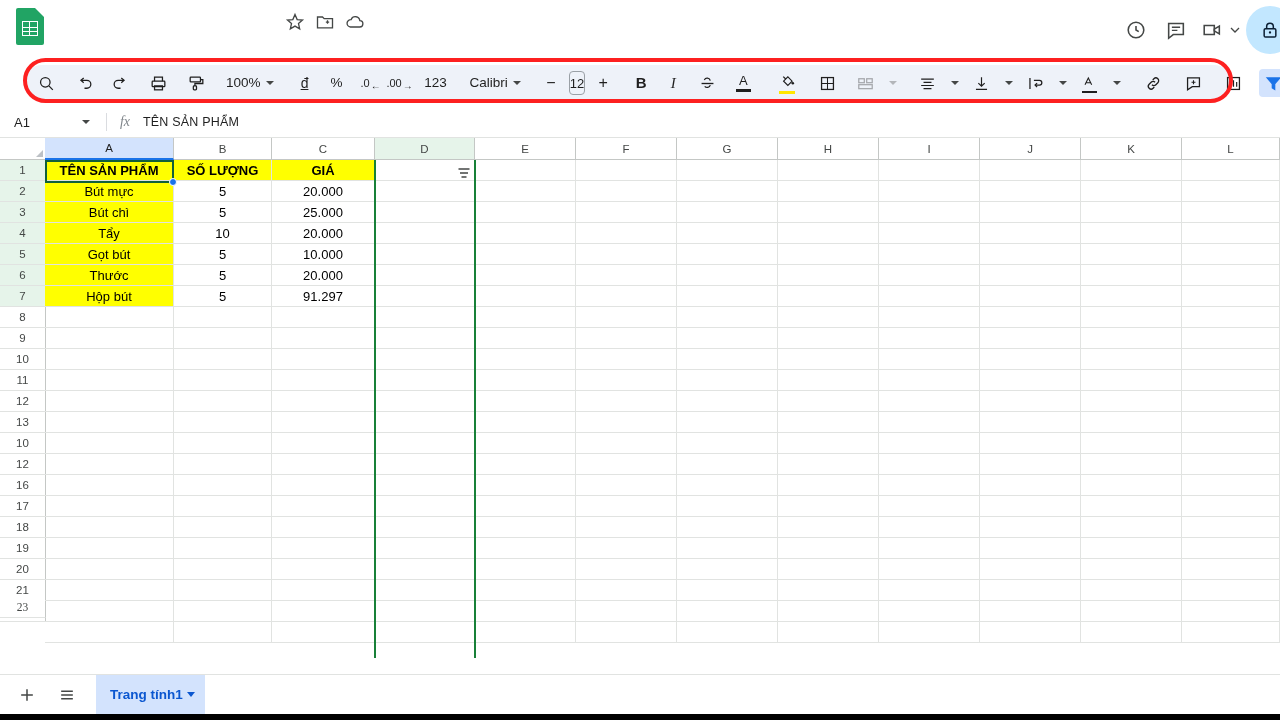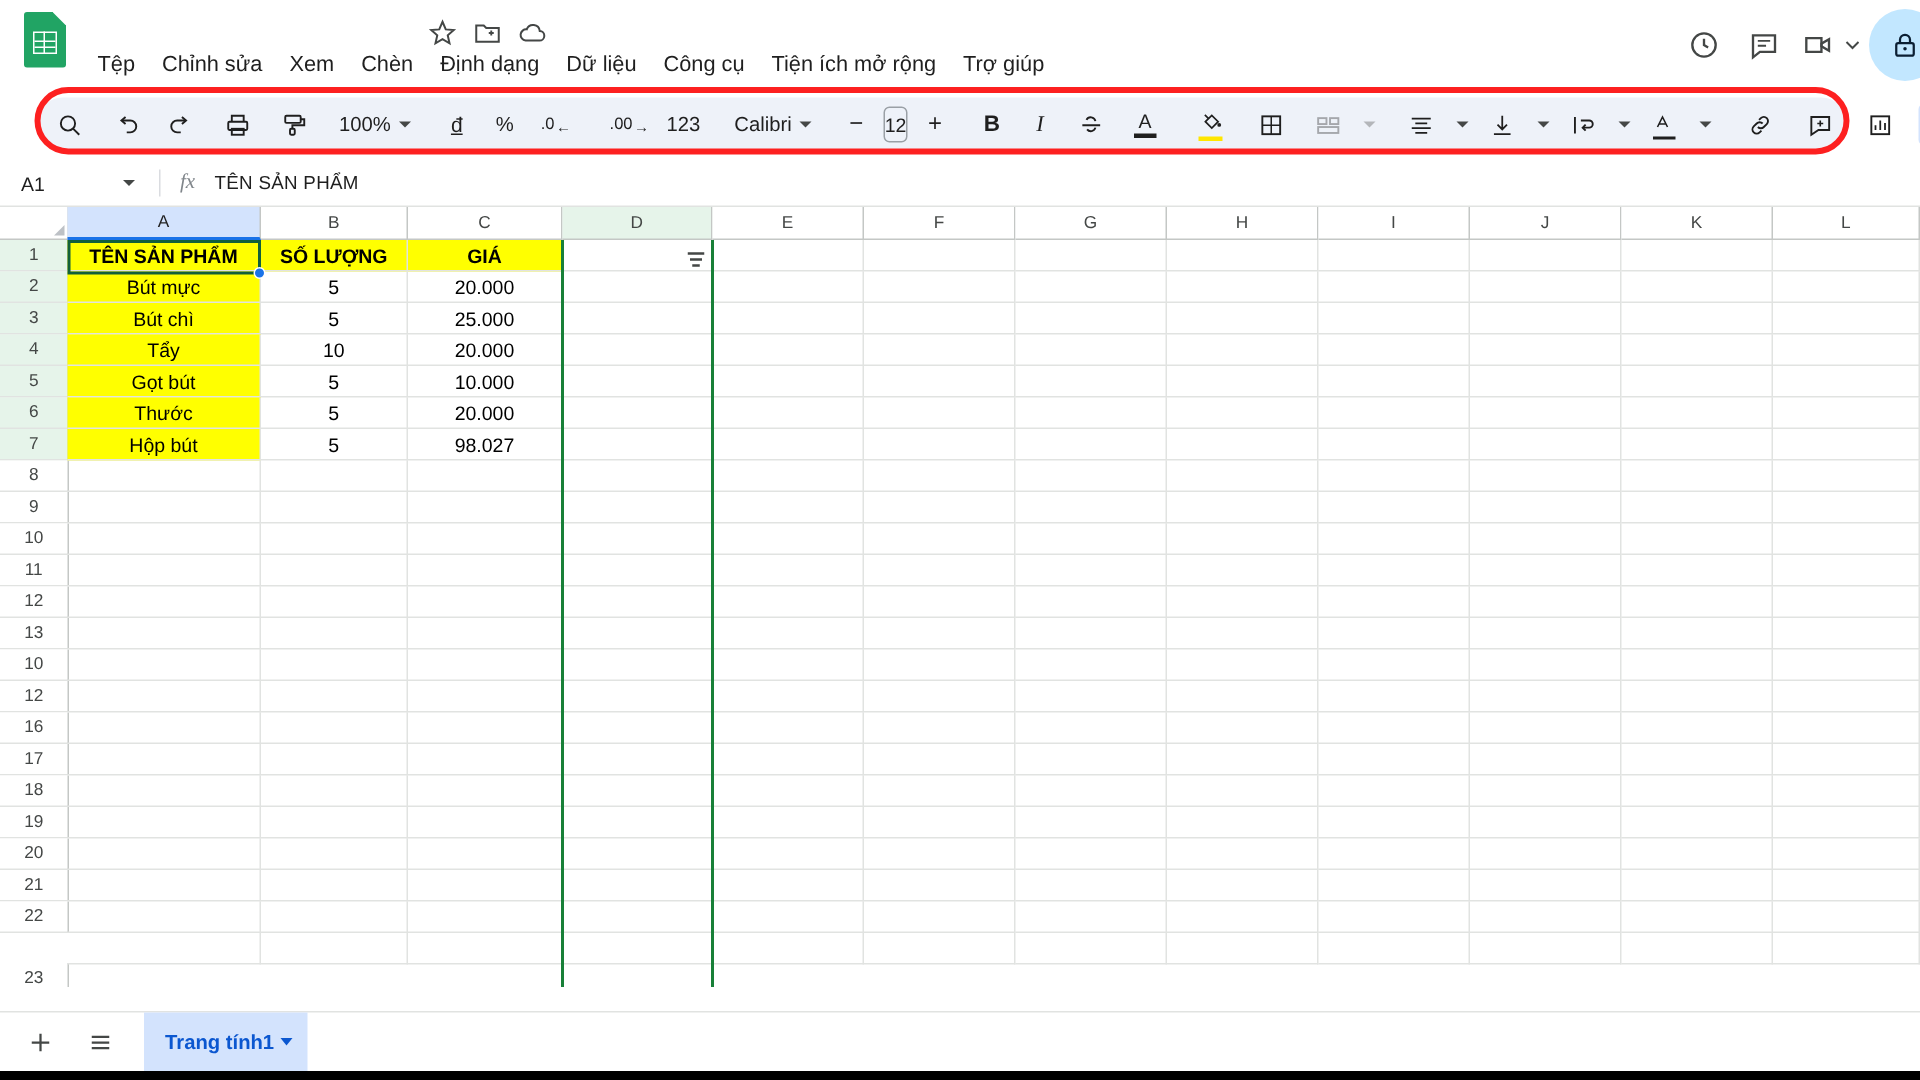--- a/index.html
+++ b/index.html
@@ -173,31 +173,20 @@
           <path d="M3 6h6l2 2h10v11H3z"></path>
           <path d="M13 12h4M15 10v4" stroke-width="1.5"></path>
         </svg>
     </div>
     <div class="title-icon" style="left:345px;">
       <svg viewBox="0 0 24 24">
           <path d="M6.5 18h11a3.8 3.8 0 0 0 .3-7.6 5.4 5.4 0 0 0-10.4-1.3A3.9 3.9 0 0 0 6.5 18z"></path>
         </svg>
     </div>
 
-    <div class="menubar">
-      <div class="menu-item">Tệp</div>
-      <div class="menu-item">Chỉnh sửa</div>
-      <div class="menu-item">Xem</div>
-      <div class="menu-item">Chèn</div>
-      <div class="menu-item">Định dạng</div>
-      <div class="menu-item">Dữ liệu</div>
-      <div class="menu-item">Công cụ</div>
-      <div class="menu-item">Tiện ích mở rộng</div>
-      <div class="menu-item">Trợ giúp</div>
-    </div>
 
     <div class="tr-icons">
       <div class="tr-btn">
         <svg viewBox="0 0 24 24">
             <circle cx="12" cy="12" r="8.5"></circle>
             <path d="M12 7.5V12l3 1.8"></path>
           </svg>
       </div>
       <div class="tr-btn">
         <svg viewBox="0 0 24 24">
@@ -272,21 +261,21 @@
       <div class="tb-btn" style="min-width:22px">
         <span class="tb-text" style="text-decoration:underline;font-size:14px">đ</span>
       </div>
       <div class="tb-btn" style="min-width:22px;margin-left:8px">
         <span class="tb-text">%</span>
       </div>
       <div class="tb-btn" style="min-width:26px;margin-left:8px">
         <span class="tb-text" style="font-size:11px">.0</span>
         <span style="font-size:10px;margin-left:1px;margin-top:5px">←</span>
       </div>
-      <div class="tb-btn" style="min-width:28px;margin-left:20px">
+      <div class="tb-btn" style="min-width:28px;margin-left:0">
         <span class="tb-text" style="font-size:11px">.00</span>
         <span style="font-size:10px;margin-left:1px;margin-top:5px">→</span>
       </div>
       <div class="tb-btn" style="min-width:28px;margin-left:6px">
         <span class="tb-text">123</span>
       </div>
 
       <div class="tb-sep"></div>
 
       <div class="font-box">
@@ -462,21 +451,21 @@
         <div class="rowhead" style="top: 274px;">13</div>
         <div class="rowhead" style="top: 295px;">10</div>
         <div class="rowhead" style="top: 316px;">12</div>
         <div class="rowhead" style="top: 337px;">16</div>
         <div class="rowhead" style="top: 358px;">17</div>
         <div class="rowhead" style="top: 379px;">18</div>
         <div class="rowhead" style="top: 400px;">19</div>
         <div class="rowhead" style="top: 421px;">20</div>
         <div class="rowhead" style="top: 442px;">21</div>
         <div class="rowhead" style="top: 463px;">22</div>
-        <div class="rowhead" style="top: 504px;">23</div>
+        <div class="rowhead" style="top: 459px; font-family: Liberation Serif, serif;">23</div>
       </div>
     <div id="cells">
         <div class="cell yellow center bold" style="left: 45px; top: 22px; width: 129px; height: 21px;">TÊN SẢN PHẨM</div>
         <div class="cell center yellow bold" style="left: 174px; top: 22px; width: 98px; height: 21px;">SỐ LƯỢNG</div>
         <div class="cell center yellow bold" style="left: 272px; top: 22px; width: 103px; height: 21px;">GIÁ</div>
         <div class="cell" style="left: 375px; top: 22px; width: 100px; height: 21px;"></div>
         <div class="cell" style="left: 475px; top: 22px; width: 101px; height: 21px;"></div>
         <div class="cell" style="left: 576px; top: 22px; width: 101px; height: 21px;"></div>
         <div class="cell" style="left: 677px; top: 22px; width: 101px; height: 21px;"></div>
         <div class="cell" style="left: 778px; top: 22px; width: 101px; height: 21px;"></div>
@@ -539,21 +528,21 @@
         <div class="cell" style="left: 475px; top: 127px; width: 101px; height: 21px;"></div>
         <div class="cell" style="left: 576px; top: 127px; width: 101px; height: 21px;"></div>
         <div class="cell" style="left: 677px; top: 127px; width: 101px; height: 21px;"></div>
         <div class="cell" style="left: 778px; top: 127px; width: 101px; height: 21px;"></div>
         <div class="cell" style="left: 879px; top: 127px; width: 101px; height: 21px;"></div>
         <div class="cell" style="left: 980px; top: 127px; width: 101px; height: 21px;"></div>
         <div class="cell" style="left: 1081px; top: 127px; width: 101px; height: 21px;"></div>
         <div class="cell" style="left: 1182px; top: 127px; width: 98px; height: 21px;"></div>
         <div class="cell yellow center" style="left: 45px; top: 148px; width: 129px; height: 21px;">Hộp bút</div>
         <div class="cell center" style="left: 174px; top: 148px; width: 98px; height: 21px;">5</div>
-        <div class="cell center" style="left: 272px; top: 148px; width: 103px; height: 21px;">98.027</div>
+        <div class="cell center" style="left: 272px; top: 148px; width: 103px; height: 21px;">91.297</div>
         <div class="cell" style="left: 375px; top: 148px; width: 100px; height: 21px;"></div>
         <div class="cell" style="left: 475px; top: 148px; width: 101px; height: 21px;"></div>
         <div class="cell" style="left: 576px; top: 148px; width: 101px; height: 21px;"></div>
         <div class="cell" style="left: 677px; top: 148px; width: 101px; height: 21px;"></div>
         <div class="cell" style="left: 778px; top: 148px; width: 101px; height: 21px;"></div>
         <div class="cell" style="left: 879px; top: 148px; width: 101px; height: 21px;"></div>
         <div class="cell" style="left: 980px; top: 148px; width: 101px; height: 21px;"></div>
         <div class="cell" style="left: 1081px; top: 148px; width: 101px; height: 21px;"></div>
         <div class="cell" style="left: 1182px; top: 148px; width: 98px; height: 21px;"></div>
         <div class="cell" style="left: 45px; top: 169px; width: 129px; height: 21px;"></div>

